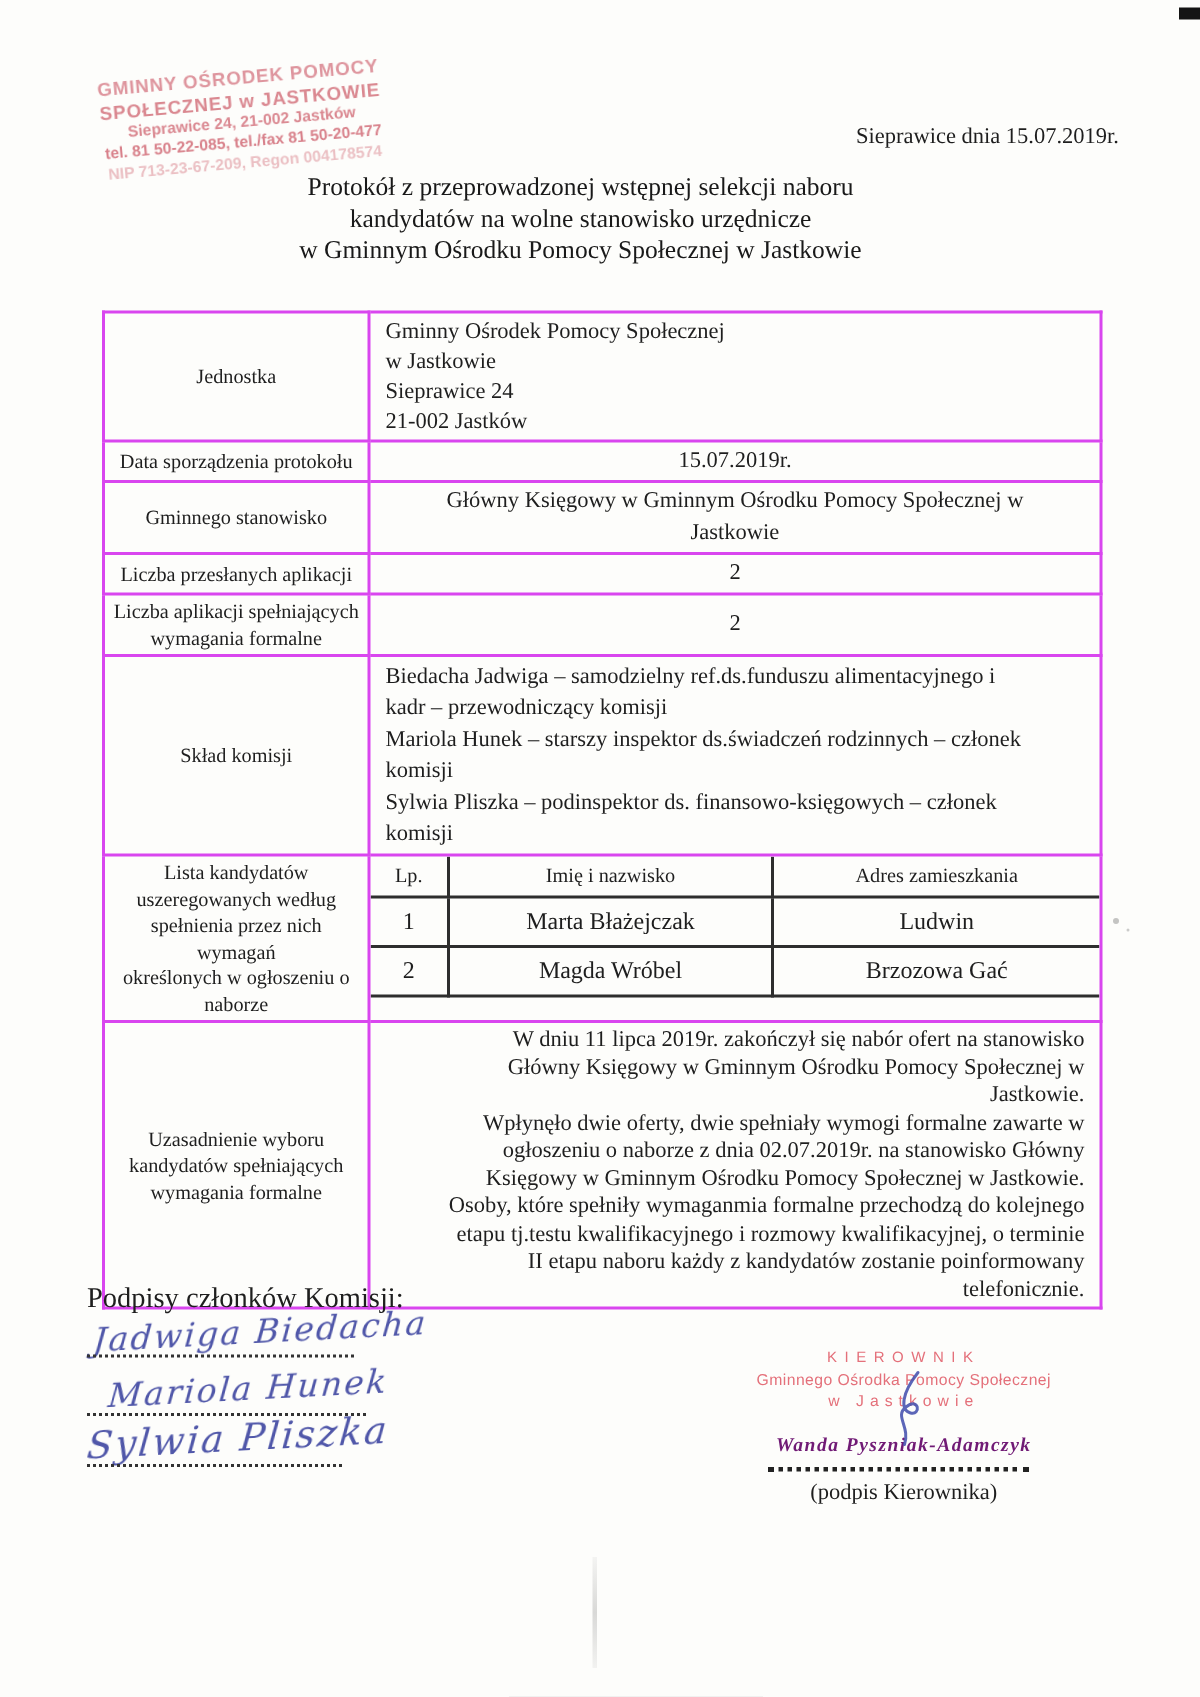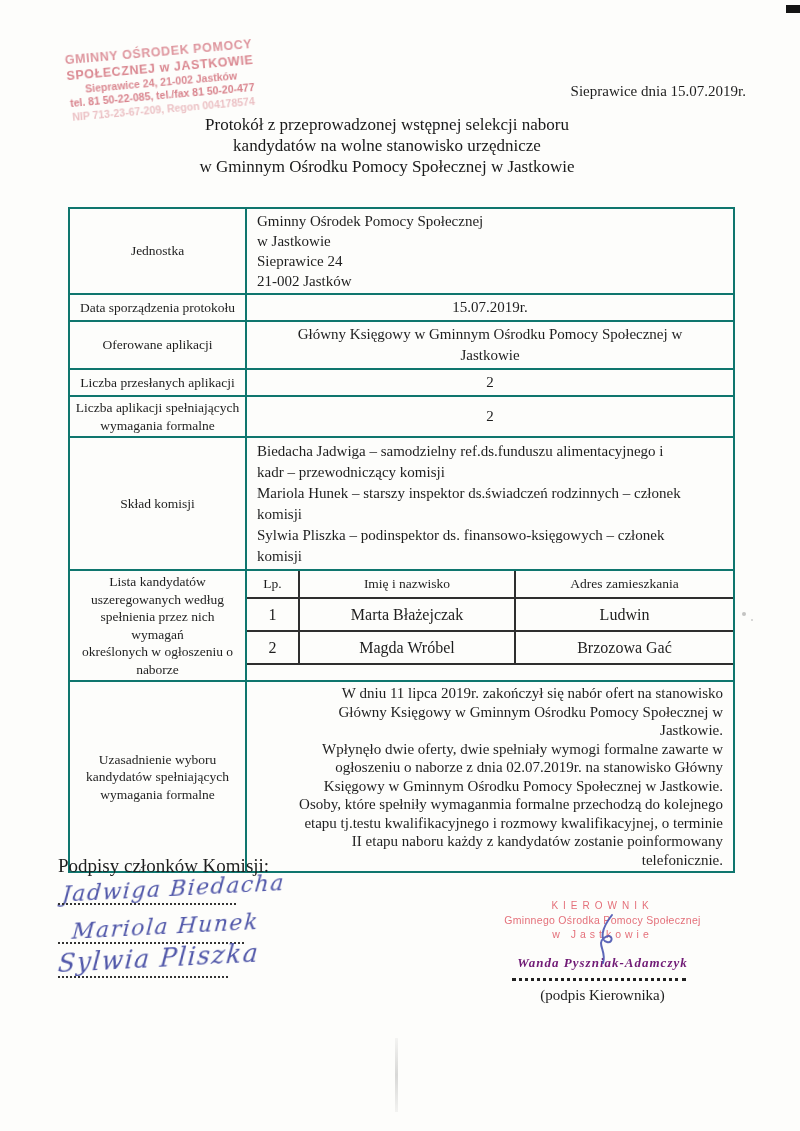--- a/index.html
+++ b/index.html
@@ -24,21 +24,21 @@
   .sender-stamp .s-big{font-size:12.5px;font-weight:bold;letter-spacing:.6px;}
   .sender-stamp .s-small{font-size:10.5px;font-weight:600;}
   .op75{opacity:.75}.op85{opacity:.85}.op90{opacity:.9}.op45{opacity:.45}
   
   .date-line{position:absolute;left:450px;top:83px;width:296px;text-align:right;font-size:15px;}
   .doc-title{position:absolute;left:62px;top:114px;width:650px;text-align:center;
     font-size:17px;line-height:21px;color:#191919;}
   
   table{border-collapse:collapse;table-layout:fixed;}
   .main-table{position:absolute;left:68px;top:207px;width:667px;}
-  .main-table td{border:2px solid #0f766e;overflow:hidden;}
+  .main-table td{border:2px solid #d946ef;overflow:hidden;}
   .col-label{width:177px;}
   .cell-label{font-size:13.5px;text-align:center;vertical-align:middle;
     padding:2px 3px;line-height:1.3;white-space:pre-line;}
   .cell-value{font-size:15px;padding:2px 10px;vertical-align:middle;line-height:1.4;}
   .pre{white-space:pre-line;}
   .center{text-align:center;}
   .v-top{vertical-align:top;}
   .lh-sm{line-height:18.5px;text-align:right;}
   .lh-md{line-height:21px;margin-left:31px;}
   
@@ -116,21 +116,21 @@
       <td class="cell-value pre" style="line-height:20px;">Gminny Ośrodek Pomocy Społecznej
 w Jastkowie
 Sieprawice 24
 21-002 Jastków</td>
     </tr>
     <tr style="height:24px;">
       <td class="cell-label">Data sporządzenia protokołu</td>
       <td class="cell-value center">15.07.2019r.</td>
     </tr>
     <tr style="height:47px;">
-      <td class="cell-label">Oferowane aplikacji</td>
+      <td class="cell-label">Gminnego stanowisko</td>
       <td class="cell-value center pre">Główny Księgowy w Gminnym Ośrodku Pomocy Społecznej w
 Jastkowie</td>
     </tr>
     <tr style="height:25px;">
       <td class="cell-label">Liczba przesłanych aplikacji</td>
       <td class="cell-value center">2</td>
     </tr>
     <tr style="height:40px;">
       <td class="cell-label">Liczba aplikacji spełniających
 wymagania formalne</td>

